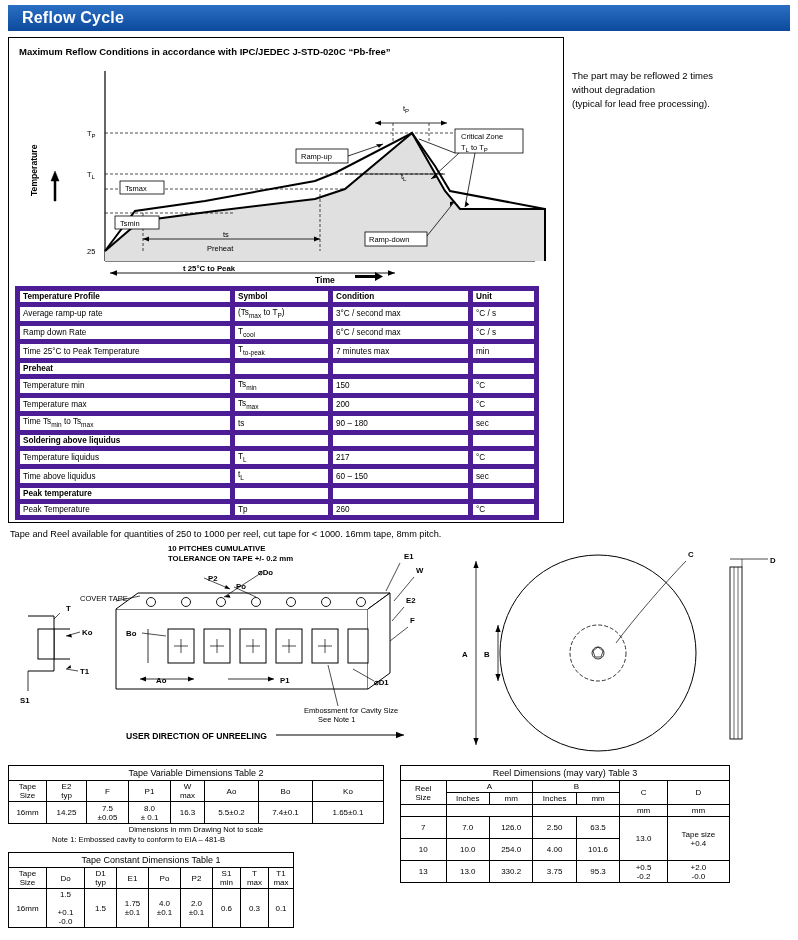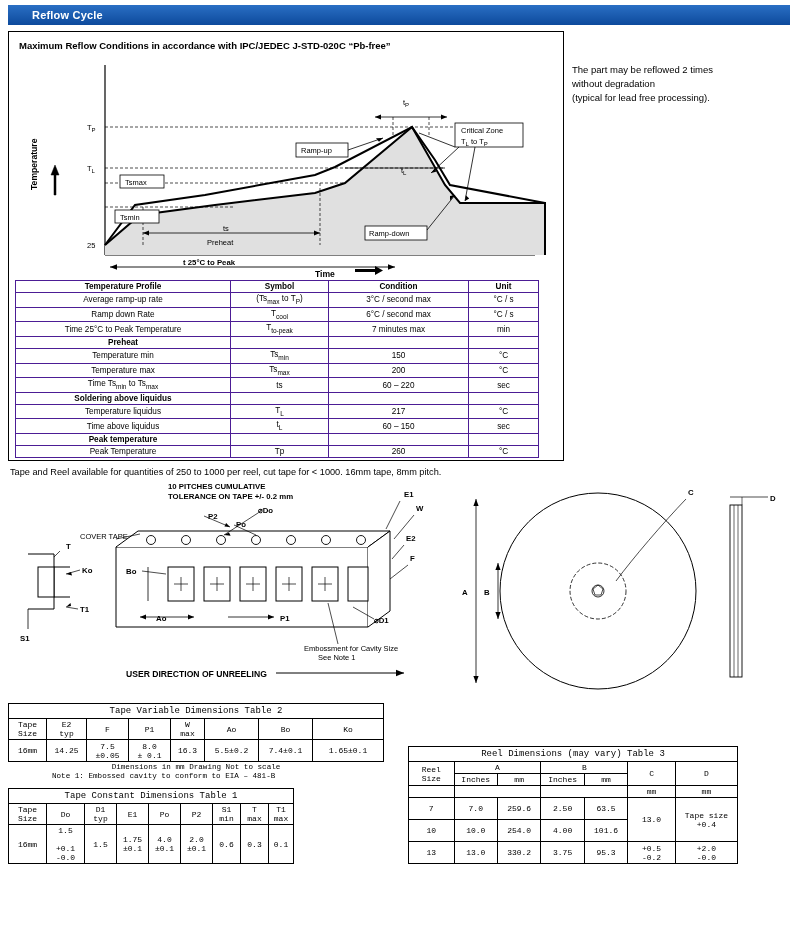--- a/index.html
+++ b/index.html
@@ -13,22 +13,22 @@
     font-size: 9px;
     color: #000;
   }
   .page { position: relative; width: 798px; height: 940px; padding: 0; }
 
   
   .section-bar {
     background: #1a5fb4;
     color: #ffffff;
     font-weight: bold;
-    font-size: 11px;
-    padding: 4px 24px;
+    font-size: 16px;
+    padding: 4px 14px;
     margin: 5px 8px 0 8px;
     letter-spacing: .2px;
   }
   .hdr-blue { background: linear-gradient(to bottom,#2a6fc4,#0d4a9c); }
 
   
   .reflow-wrap {
     margin: 6px 8px 0 8px;
     display: flex;
     gap: 8px;
@@ -37,43 +37,43 @@
     border: 1px solid #000;
     width: 556px;
     padding: 6px 24px 2px 6px;
   }
   .reflow-title { font-size: 9.5px; font-weight: bold; margin: 2px 0 4px 4px; }
   .reflow-note { font-size: 9.5px; line-height: 1.45; padding-top: 32px; width: 210px; }
 
   
   table.grid { border-collapse: collapse; width: 100%; font-size: 8.2px; }
   table.grid td, table.grid th {
-    border: 1px solid #4c1d95;
+    border: 5px solid #4c1d95;
     padding: 0 3px;
     height: 11px;
     line-height: 11px;
-    text-align: center;
+    text-align: left;
     font-weight: normal;
   }
   table.grid th { font-weight: bold; }
   table.grid tr.grp td { font-weight: bold; }
   sub { font-size: 6.5px; }
 
   
   .tr-text { margin: 6px 10px 2px 10px; font-size: 9.2px; }
 
   
   .draw-row { position: relative; margin: 2px 8px 0 8px; height: 222px; }
   svg { display: block; overflow: visible; }
   .lbl { font-family: "Liberation Sans", sans-serif; font-size: 7.5px; }
   .lblb { font-family: "Liberation Sans", sans-serif; font-size: 7.8px; font-weight: bold; }
   .lblbig { font-family: "Liberation Sans", sans-serif; font-size: 8.6px; font-weight: bold; }
 
   
-  .tables-row { display: flex; margin: 2px 8px 0 8px; gap: 24px; align-items: flex-end; font-family: Liberation Mono, monospace; }
+  .tables-row { display: flex; margin: 2px 8px 0 8px; gap: 16px; align-items: flex-start; }
   .tbl-left { width: 376px; }
   .tbl-right { width: 330px; }
   table.dim { border-collapse: collapse; font-size: 8px; width: 100%; }
   table.dim td, table.dim th {
     border: 1px solid #000;
     text-align: center;
     padding: 1px 2px;
     font-weight: normal;
     vertical-align: middle;
   }
@@ -212,21 +212,21 @@
             </tr>
             <tr>
               <td>Temperature max</td>
               <td>Ts<sub>max</sub></td>
               <td>200</td>
               <td>°C</td>
             </tr>
             <tr>
               <td>Time Ts<sub>min</sub> to Ts<sub>max</sub></td>
               <td>ts</td>
-              <td>60 – 220</td>
+              <td>90 – 180</td>
               <td>sec</td>
             </tr>
             <tr class="grp">
               <td>Soldering above liquidus</td>
               <td></td>
               <td></td>
               <td></td>
             </tr>
             <tr>
               <td>Temperature liquidus</td>
@@ -485,21 +485,21 @@
             <td colspan="2" style="border-top:none"></td>
             <td colspan="2" style="border-top:none"></td>
             <td>mm</td>
             <td>mm</td>
           </tr>
         </thead>
         <tbody>
           <tr style="height:22px">
             <td>7</td>
             <td>7.0</td>
-            <td>259.6</td>
+            <td>126.0</td>
             <td>2.50</td>
             <td>63.5</td>
             <td rowspan="2">13.0</td>
             <td rowspan="2">Tape size<br>+0.4</td>
           </tr>
           <tr style="height:22px">
             <td>10</td>
             <td>10.0</td>
             <td>254.0</td>
             <td>4.00</td>

